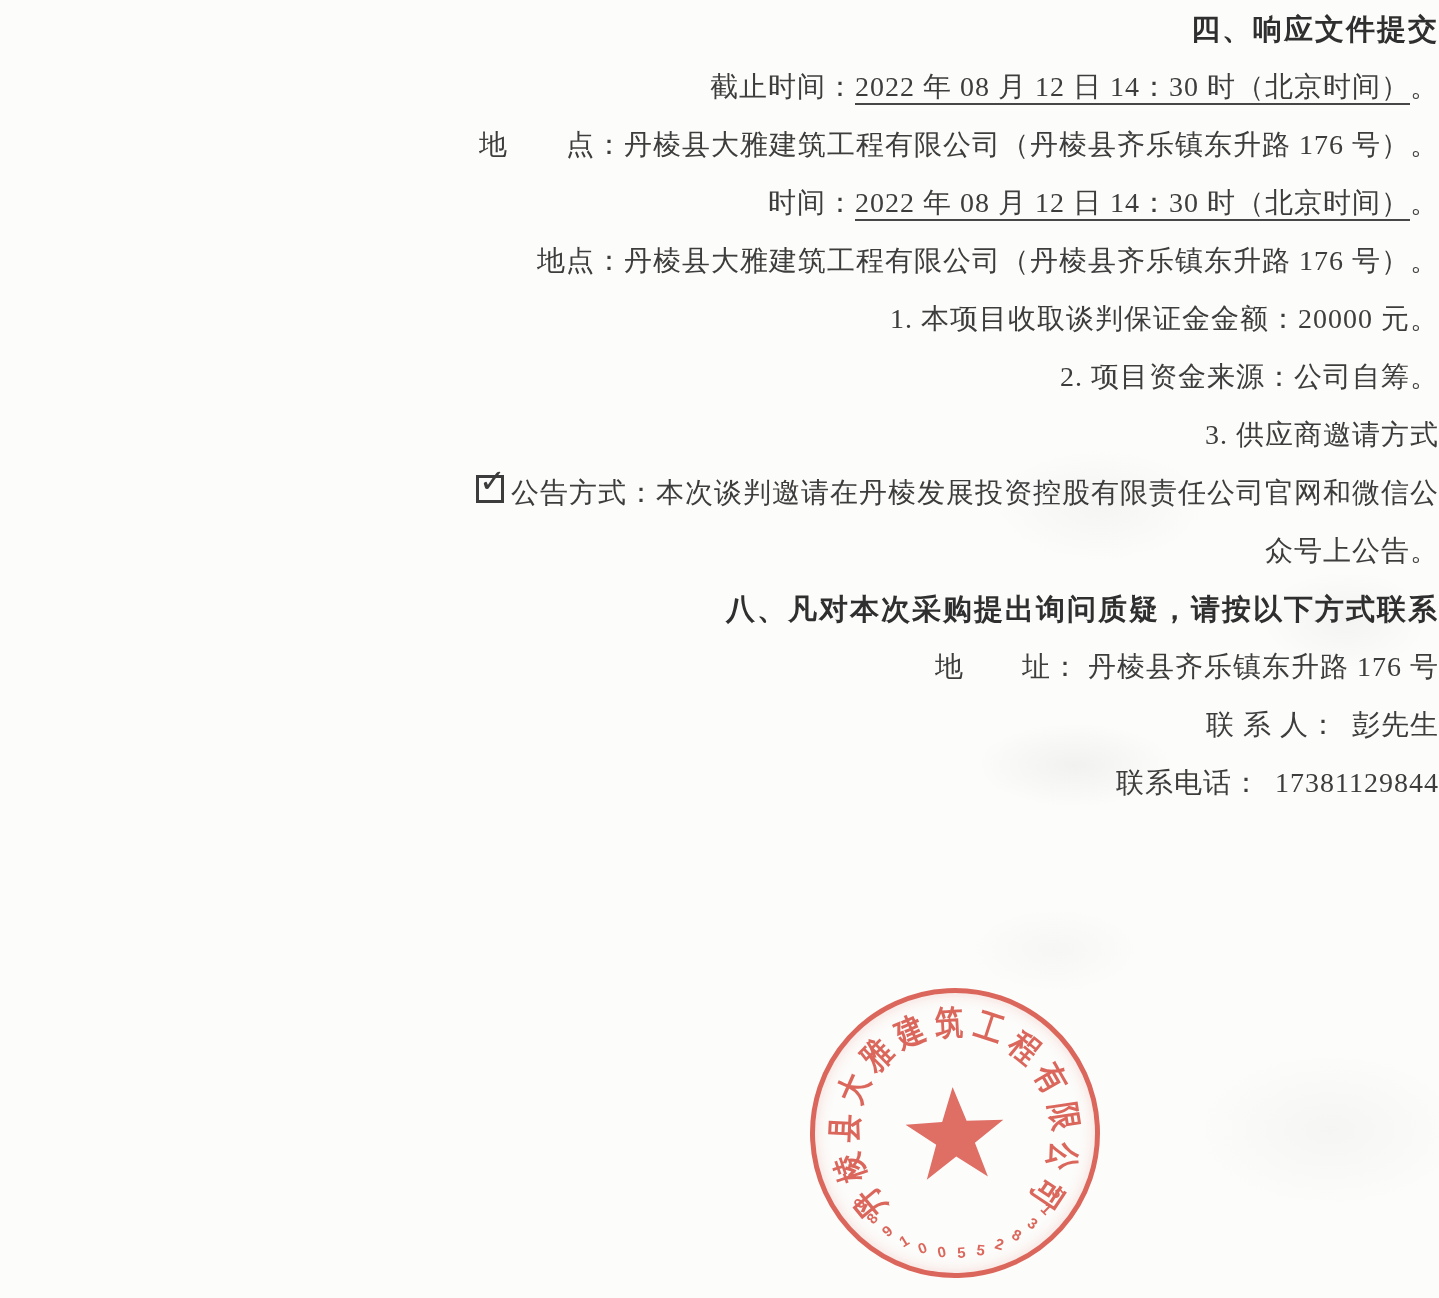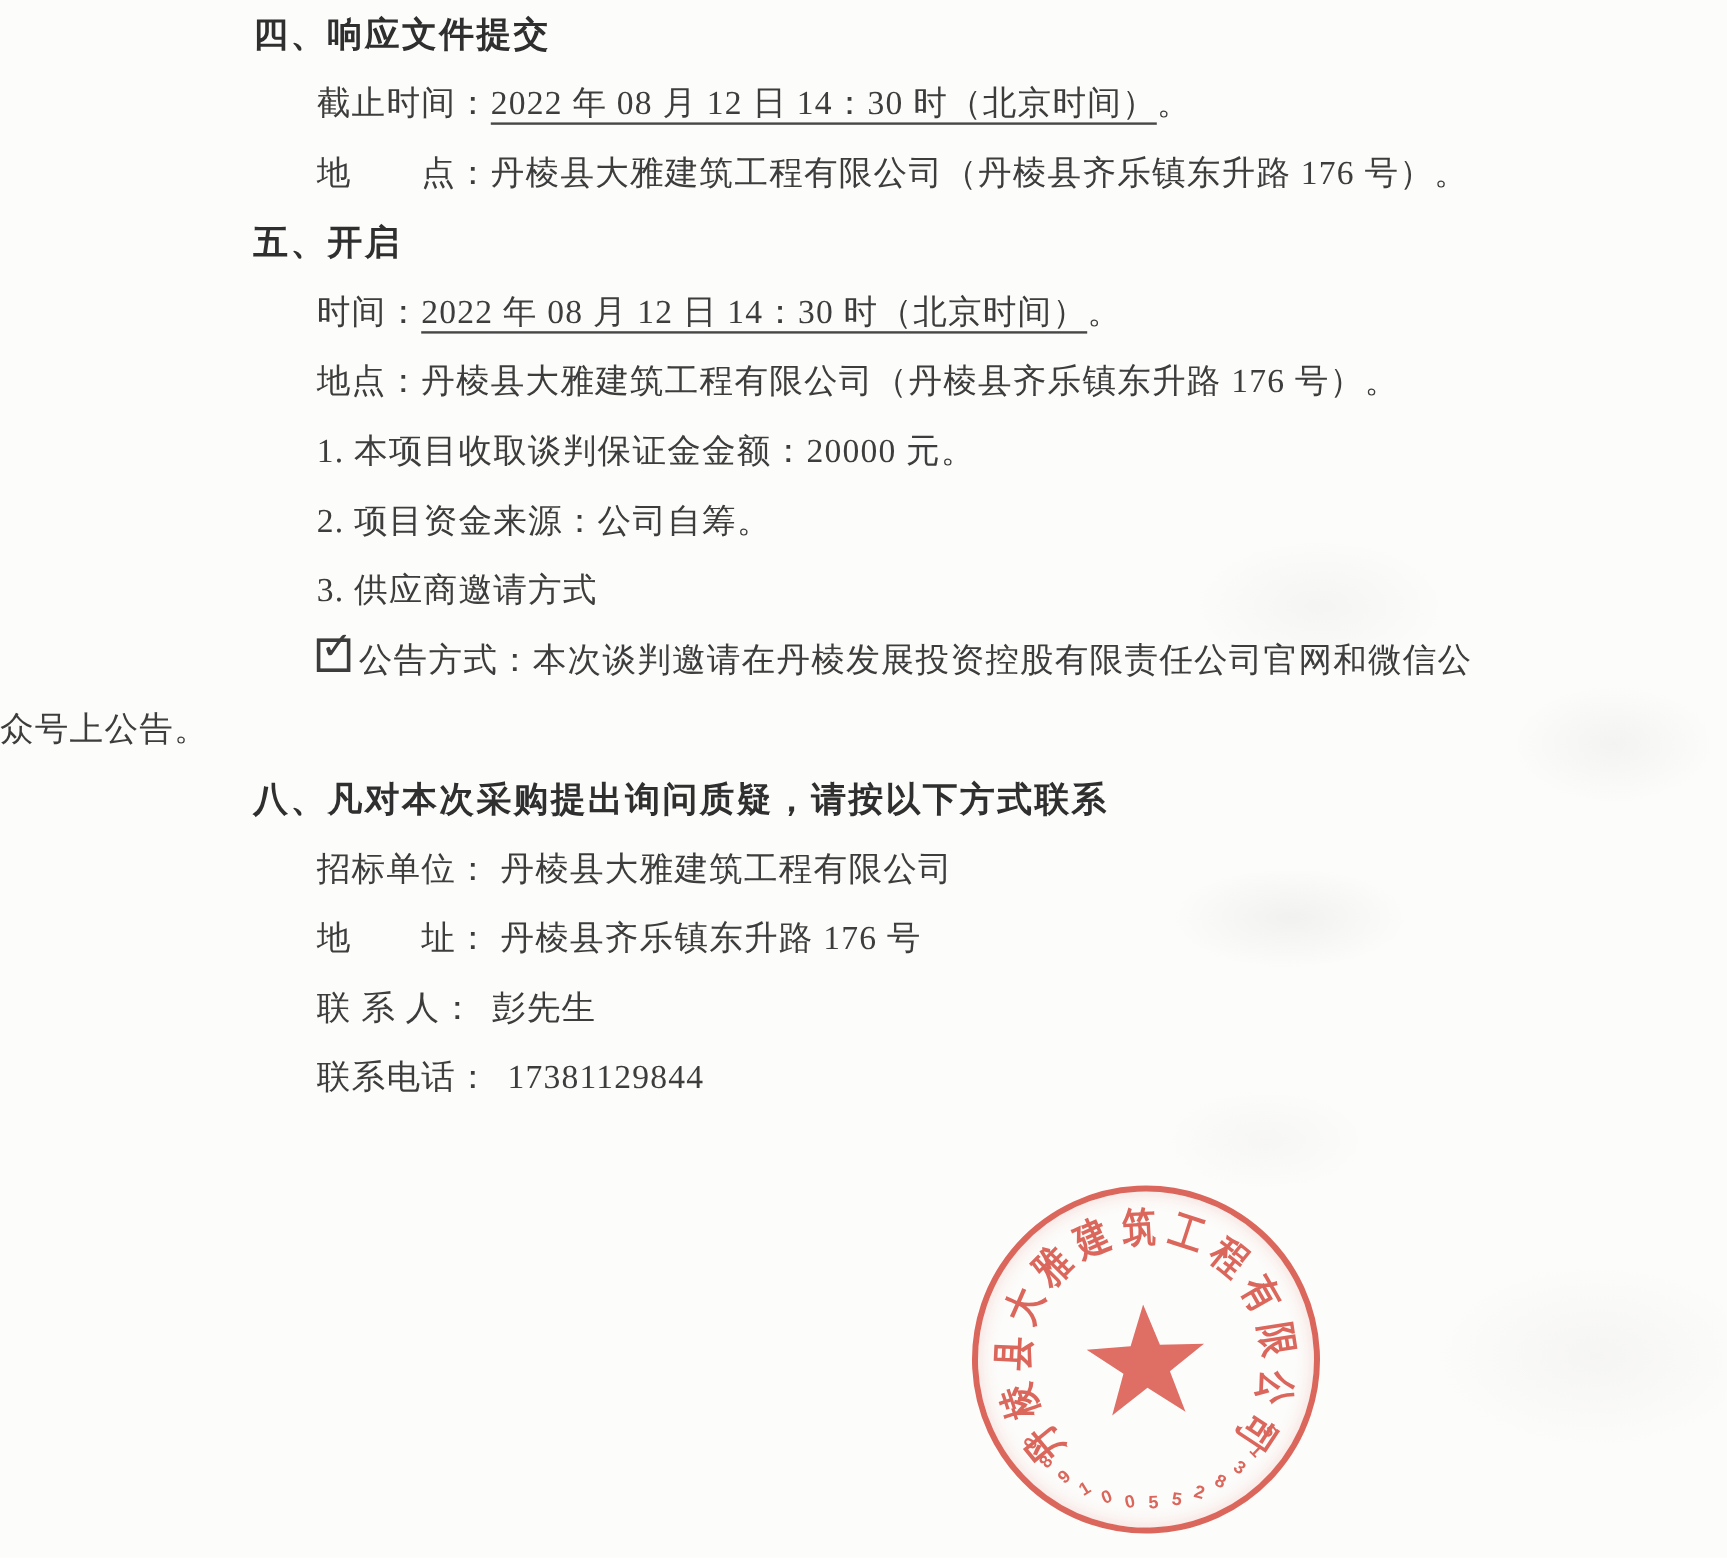--- a/index.html
+++ b/index.html
@@ -14,21 +14,21 @@
     background-image:
       radial-gradient(140px 60px at 1075px 765px, rgba(185,185,188,0.16), rgba(185,185,188,0) 70%),
       radial-gradient(120px 70px at 1345px 620px, rgba(185,185,188,0.13), rgba(185,185,188,0) 70%),
       radial-gradient(150px 80px at 1100px 505px, rgba(185,185,188,0.11), rgba(185,185,188,0) 70%),
       radial-gradient(190px 110px at 1330px 1130px, rgba(198,196,194,0.12), rgba(198,196,194,0) 70%),
       radial-gradient(120px 60px at 1055px 950px, rgba(198,196,194,0.10), rgba(198,196,194,0) 70%);
     font-family: "Liberation Serif", "DejaVu Serif", serif;
     color: #3d3d3d;
   }
   .doc {
-    position: absolute; left: 0; top: 0; width: 1439px;
+    position: absolute; left: 0; top: 0; width: 1439px; text-align: right;
   }
   .row {
     margin: 0; height: 58px; line-height: 58px;
     font-size: 28px; white-space: nowrap;
     letter-spacing: 1px;
   }
   .heading {
     font-weight: 700; font-size: 29px; color: #2f2f2f;
     letter-spacing: 2px;
   }
@@ -98,38 +98,36 @@
 <body>
 
 <main class="doc">
 
   <h2 class="row heading indent-head">四、响应文件提交</h2>
 
   <p class="row indent-body"><span>截止时间：</span><span class="u">2022 年 08 月 12 日 14：30 时（北京时间）</span><span>。</span></p>
 
   <p class="row indent-body"><span>地　　点：</span><span>丹棱县大雅建筑工程有限公司（丹棱县齐乐镇东升路 176 号）。</span></p>
 
-  <h2 class="row heading indent-head">五、开启</h2>
 
   <p class="row indent-body"><span>时间：</span><span class="u">2022 年 08 月 12 日 14：30 时（北京时间）</span><span>。</span></p>
 
   <p class="row indent-body"><span>地点：</span><span>丹棱县大雅建筑工程有限公司（丹棱县齐乐镇东升路 176 号）。</span></p>
 
 
   <p class="row indent-body">1. 本项目收取谈判保证金金额：20000 元。</p>
   <p class="row indent-body">2. 项目资金来源：公司自筹。</p>
   <p class="row indent-body">3. 供应商邀请方式</p>
 
   <p class="row indent-body"><span class="checkbox"><span class="tick">✓</span></span><span>公告方式：本次谈判邀请在丹棱发展投资控股有限责任公司官网和微信公</span></p>
 
   <p class="row indent-wrap">众号上公告。</p>
 
   <h2 class="row heading indent-head">八、凡对本次采购提出询问质疑，请按以下方式联系</h2>
 
-  <p class="row indent-body"><span>招标单位：</span><span class="gap-sm">丹棱县大雅建筑工程有限公司</span></p>
 
   <p class="row indent-body"><span>地　　址：</span><span class="gap-sm">丹棱县齐乐镇东升路 176 号</span></p>
 
   <p class="row indent-body"><span>联 系 人：</span><span class="gap-lg">彭先生</span></p>
 
   <p class="row indent-body"><span>联系电话：</span><span class="gap-lg">17381129844</span></p>
 
 </main>
 
 <div class="seal">

